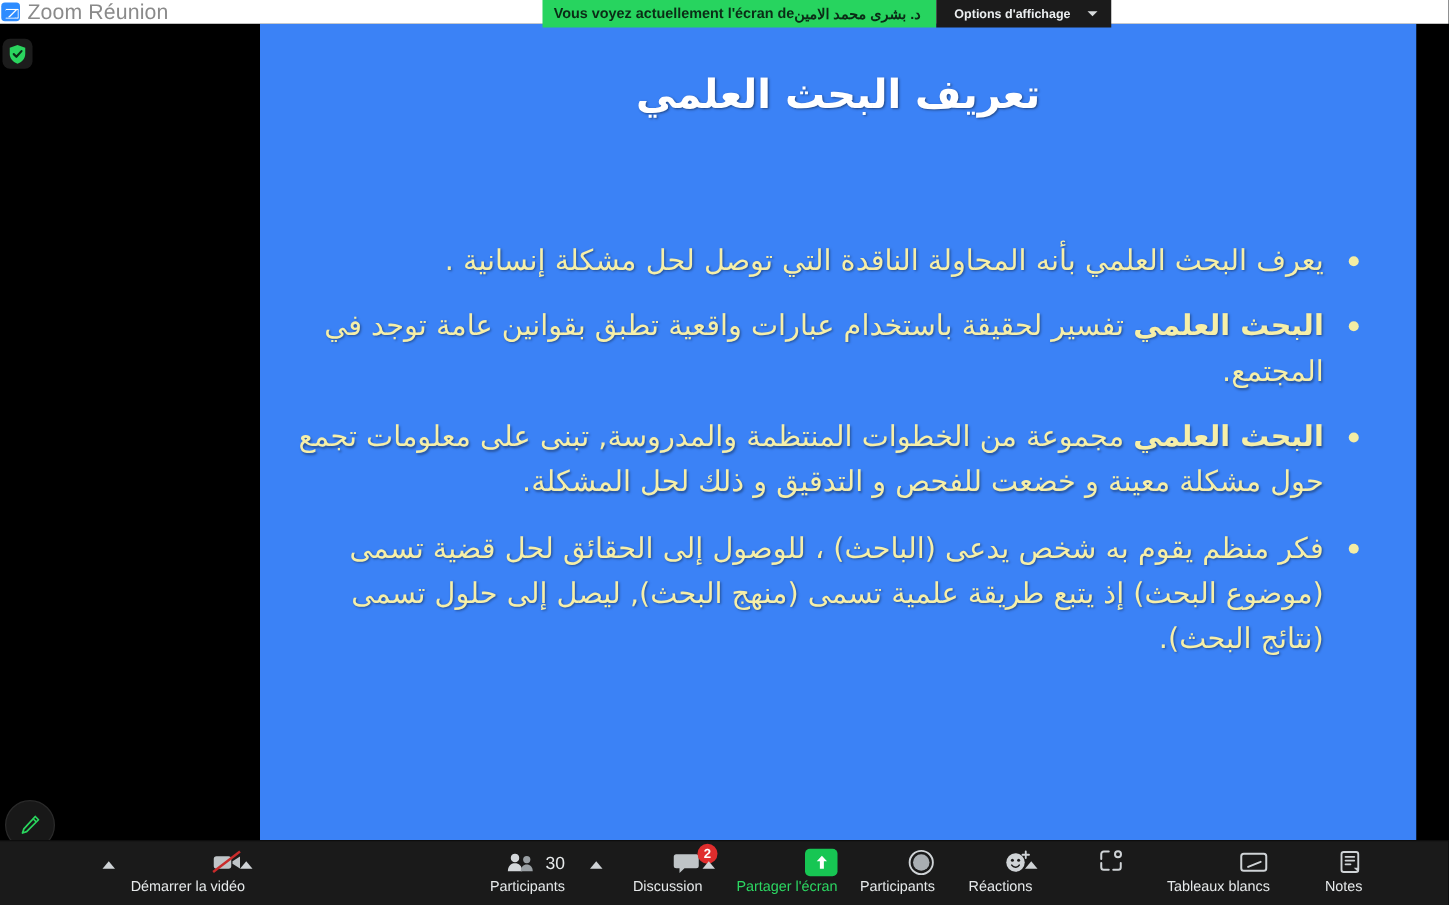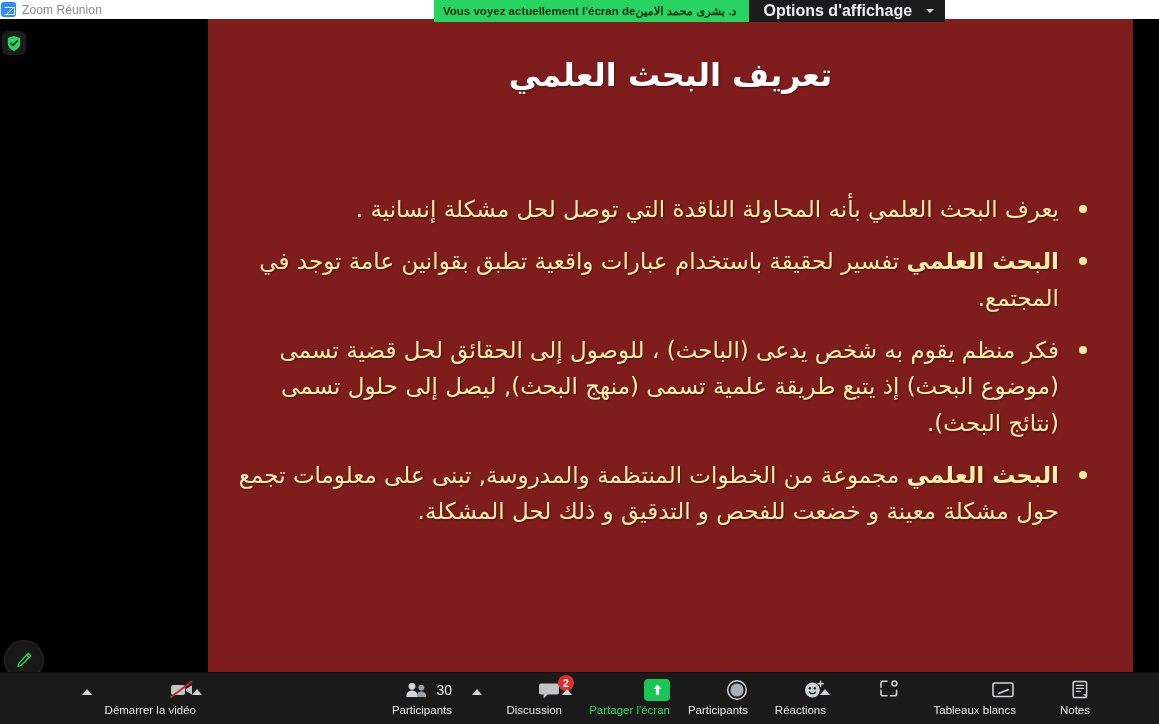--- a/index.html
+++ b/index.html
@@ -24,39 +24,39 @@
     position: relative; flex: 0 0 auto;
   }
   .zoom-logo::after {
     content: ""; position: absolute; left: 3px; top: 4.5px;
     width: 9px; height: 6px;
     border: 1.4px solid #ffffff; border-radius: 1px;
     border-left-color: transparent;
     background: linear-gradient(135deg, transparent 48%, #ffffff 48%, #ffffff 56%, transparent 56%);
   }
   .titlebar-text {
-    font-size: 12px; color: #8a8a8a; letter-spacing: .1px;
+    font-size: 17px; color: #8a8a8a; letter-spacing: .1px;
     white-space: nowrap;
   }
 
   
   .share-banner {
     position: absolute; left: 434px; top: 0px; height: 22px;
     display: flex; align-items: stretch; z-index: 50;
   }
   .share-banner-green {
     background: #27d45f; color: #0b2c16;
     font-size: 11.5px; font-weight: 700;
     display: flex; align-items: center; padding: 0 9px;
     white-space: nowrap;
   }
   .share-banner-green .ar { direction: rtl; margin-right: 4px; font-weight: 600; }
   .view-options {
     background: #1b1b1b; color: #eceff1;
-    font-size: 16px; font-weight: 700;
+    font-size: 10px; font-weight: 700;
     display: flex; align-items: center; gap: 14px;
     padding: 0 11px 0 14px; white-space: nowrap;
   }
   .chev-sm {
     width: 0; height: 0;
     border-left: 4px solid transparent; border-right: 4px solid transparent;
     border-top: 4px solid #d8dbdd;
   }
 
   
@@ -80,21 +80,21 @@
   
   .right-rail {
     position: absolute; left: 1133px; top: 19px; width: 26px; height: 653px;
     background: #000;
   }
 
   
   .slide {
     position: absolute; left: 208px; top: 19px;
     width: 925px; height: 653px;
-    background: #7f1d1d;
+    background: #3b82f6;
     overflow: hidden;
   }
   .slide-title {
     position: absolute; left: 0; right: 0; top: 37px;
     text-align: center;
     color: #ffffff; font-weight: 700;
     font-size: 32px; direction: rtl;
     font-family: "DejaVu Sans", "Liberation Sans", sans-serif;
     text-shadow: 1px 1px 2px rgba(0,0,0,.45);
   }
@@ -195,24 +195,24 @@
   <div class="slide">
     <div class="slide-title">تعريف البحث العلمي</div>
     <div class="bullets">
       <div class="bullet">
         <b></b><span>يعرف البحث العلمي بأنه المحاولة الناقدة التي توصل لحل مشكلة إنسانية .</span>
       </div>
       <div class="bullet">
         <b>البحث العلمي</b><span> تفسير لحقيقة باستخدام عبارات واقعية تطبق بقوانين عامة توجد في المجتمع.</span>
       </div>
       <div class="bullet">
+        <b>البحث العلمي</b><span> مجموعة من الخطوات المنتظمة والمدروسة, تبنى على معلومات تجمع حول مشكلة معينة و خضعت للفحص و التدقيق و ذلك لحل المشكلة.</span>
+      </div>
+      <div class="bullet">
         <b></b><span>فكر منظم يقوم به شخص يدعى (الباحث) ، للوصول إلى الحقائق لحل قضية تسمى (موضوع البحث) إذ يتبع طريقة علمية تسمى (منهج البحث), ليصل إلى حلول تسمى (نتائج البحث).</span>
-      </div>
-      <div class="bullet">
-        <b>البحث العلمي</b><span> مجموعة من الخطوات المنتظمة والمدروسة, تبنى على معلومات تجمع حول مشكلة معينة و خضعت للفحص و التدقيق و ذلك لحل المشكلة.</span>
       </div>
     </div>
   </div>
 
   <div class="toolbar">
 
     <div class="tb-item" style="left:68px;width:24px;">
       <span class="caret"></span>
     </div>
 

